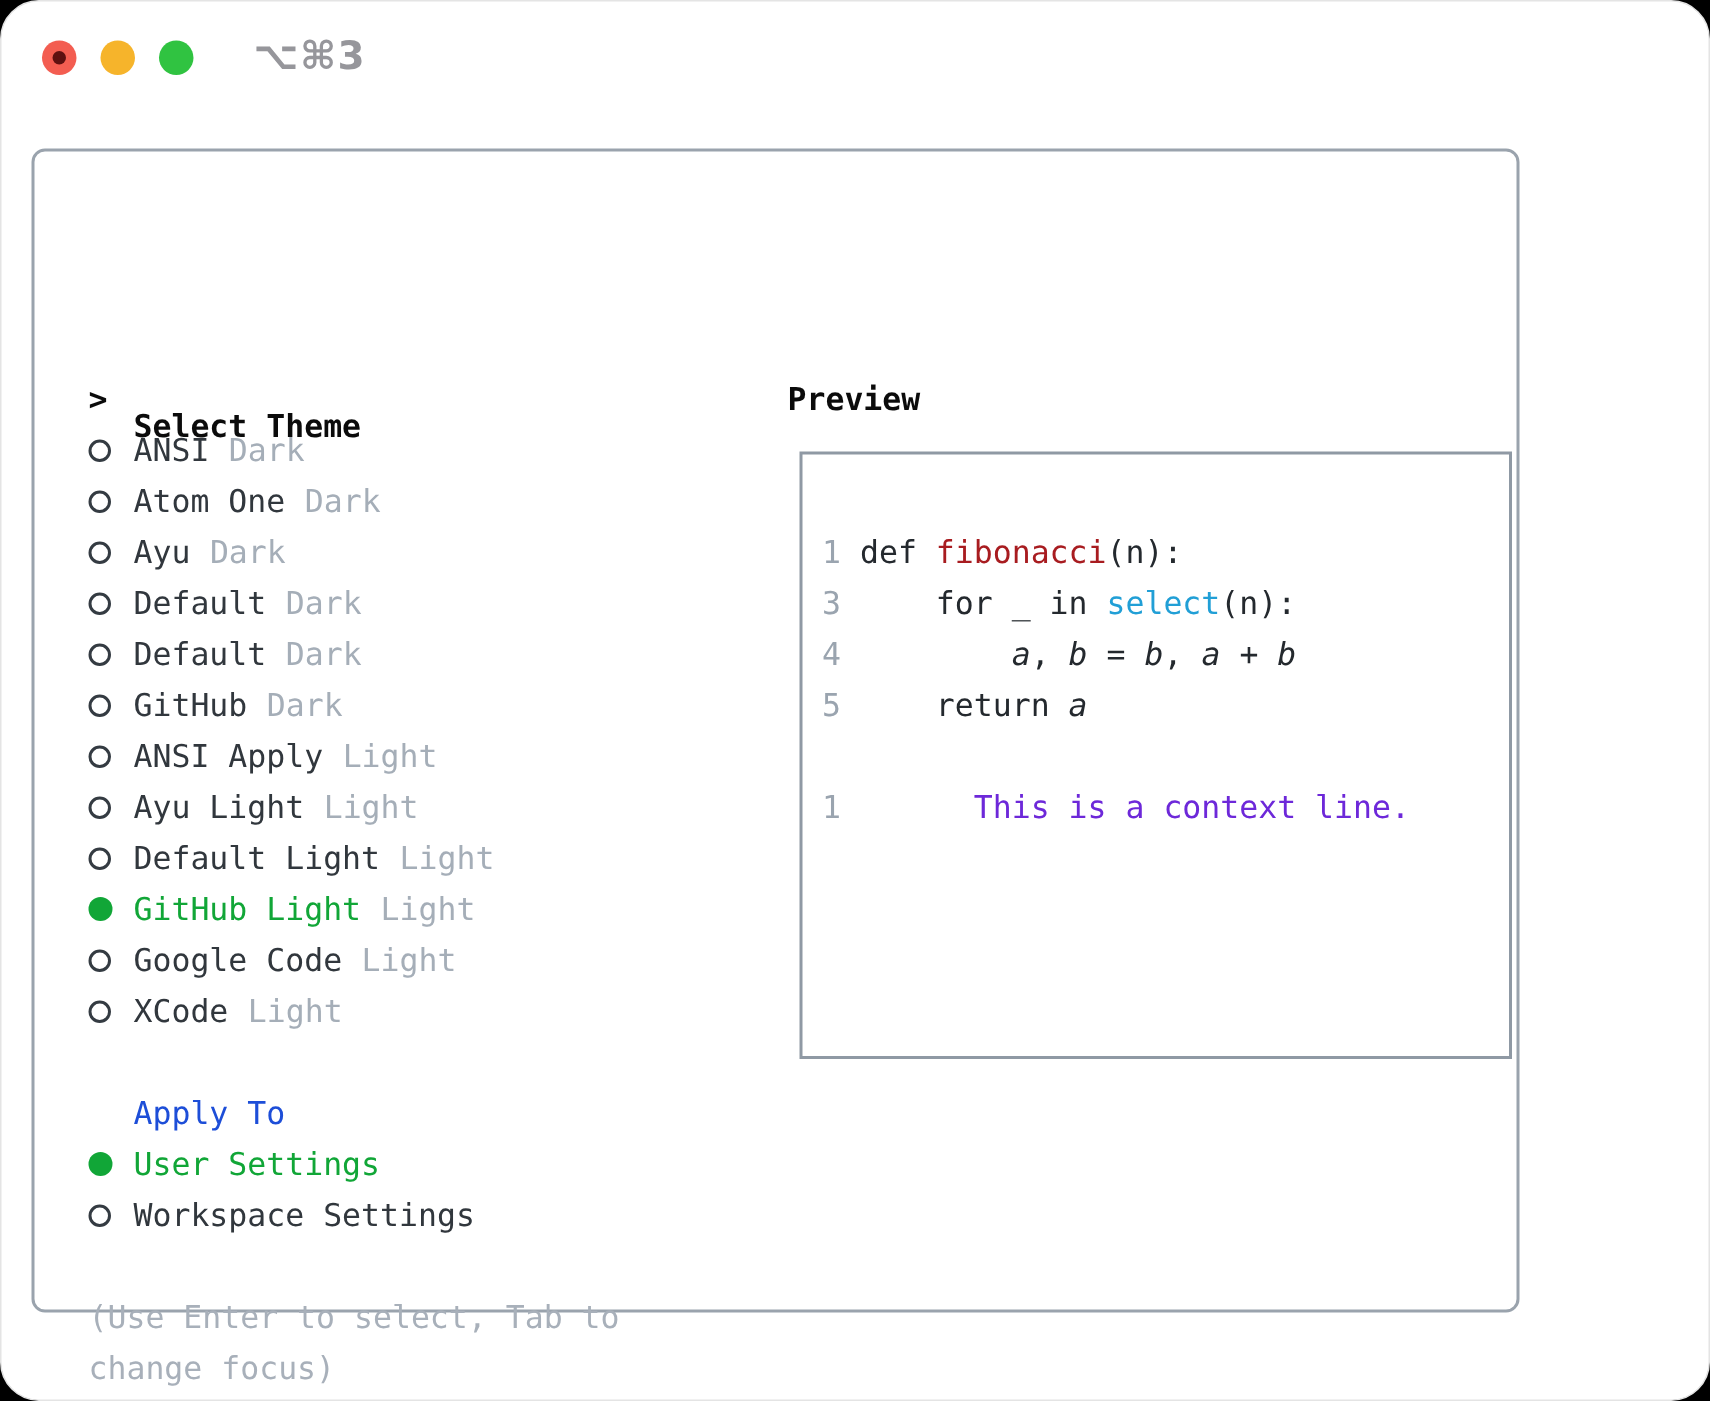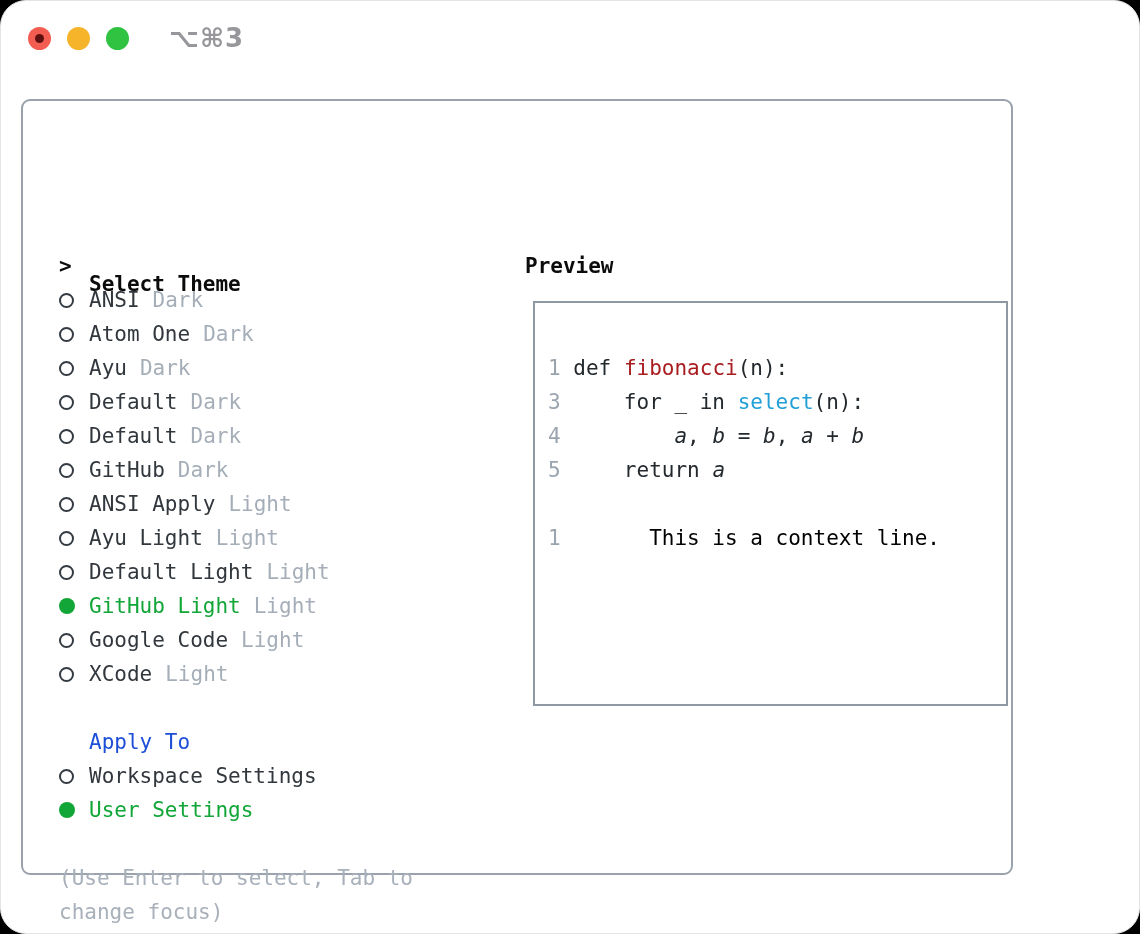--- a/index.html
+++ b/index.html
@@ -32,21 +32,21 @@
   .preview-header{position:absolute;left:502px;top:148px;height:34px;line-height:34px;font-size:21px;font-weight:bold;color:#0b0b0b;}
   .preview-box{position:absolute;left:510px;top:200px;width:471px;height:401px;border:2px solid #8f99a4;background:#fff;}
   .code{padding:48px 0 0 13px;}
   .cl{height:34px;line-height:34px;font-size:21px;white-space:pre;}
   .ln{color:#9aa4af;}
   .code-t{color:#24292e;}
   .fn{color:#a81c20;}
   .num{color:#00737e;}
   .blt{color:#219fd6;}
   .var{color:#24292e;font-style:italic;}
-  .ctx{color:#000000;}
+  .ctx{color:#6d28d9;}
   .del{color:#c63a28;}
   .add{color:#0abf1e;}
 </style>
 </head>
 <body>
 
 <div class="window">
   <div class="titlebar">
     <span class="tl red">
         <span class="dot"></span>
@@ -77,22 +77,22 @@
         <div class="row"><span class="gutter"><span class="bullet ring"></span></span><span class="name">Google Code</span><span class="variant">Light</span></div>
         <div class="row"><span class="gutter"><span class="bullet ring"></span></span><span class="name">XCode</span><span class="variant">Light</span></div>
       </div>
 
     <div class="apply-block">
       <div class="row">
         <span class="gutter"></span>
         <span class="apply-header">Apply To</span>
       </div>
 
-    <div class="row"><span class="gutter"><span class="bullet ring"></span></span><span class="name">Workspace Settings</span></div>
-        <div class="row"><span class="gutter"><span class="bullet filled"></span></span><span class="name sel">User Settings</span></div>
+    <div class="row"><span class="gutter"><span class="bullet filled"></span></span><span class="name sel">User Settings</span></div>
+        <div class="row"><span class="gutter"><span class="bullet ring"></span></span><span class="name">Workspace Settings</span></div>
       </div>
 
     <div class="hint">(Use Enter to select, Tab to change focus)</div>
 
     <div class="preview-header">Preview</div>
     <div class="preview-box">
       <div class="code">
           <div class="cl"><span class="ln">1</span><span class="code-t"> def </span><span class="fn">fibonacci</span><span class="code-t">(n):</span></div>
           <div class="cl"><span class="ln">3</span><span class="code-t">     for _ in </span><span class="blt">select</span><span class="code-t">(n):</span></div>
           <div class="cl"><span class="ln">4</span><span class="code-t">         </span><span class="var">a</span><span class="code-t">, </span><span class="var">b</span><span class="code-t"> = </span><span class="var">b</span><span class="code-t">, </span><span class="var">a</span><span class="code-t"> + </span><span class="var">b</span></div>

